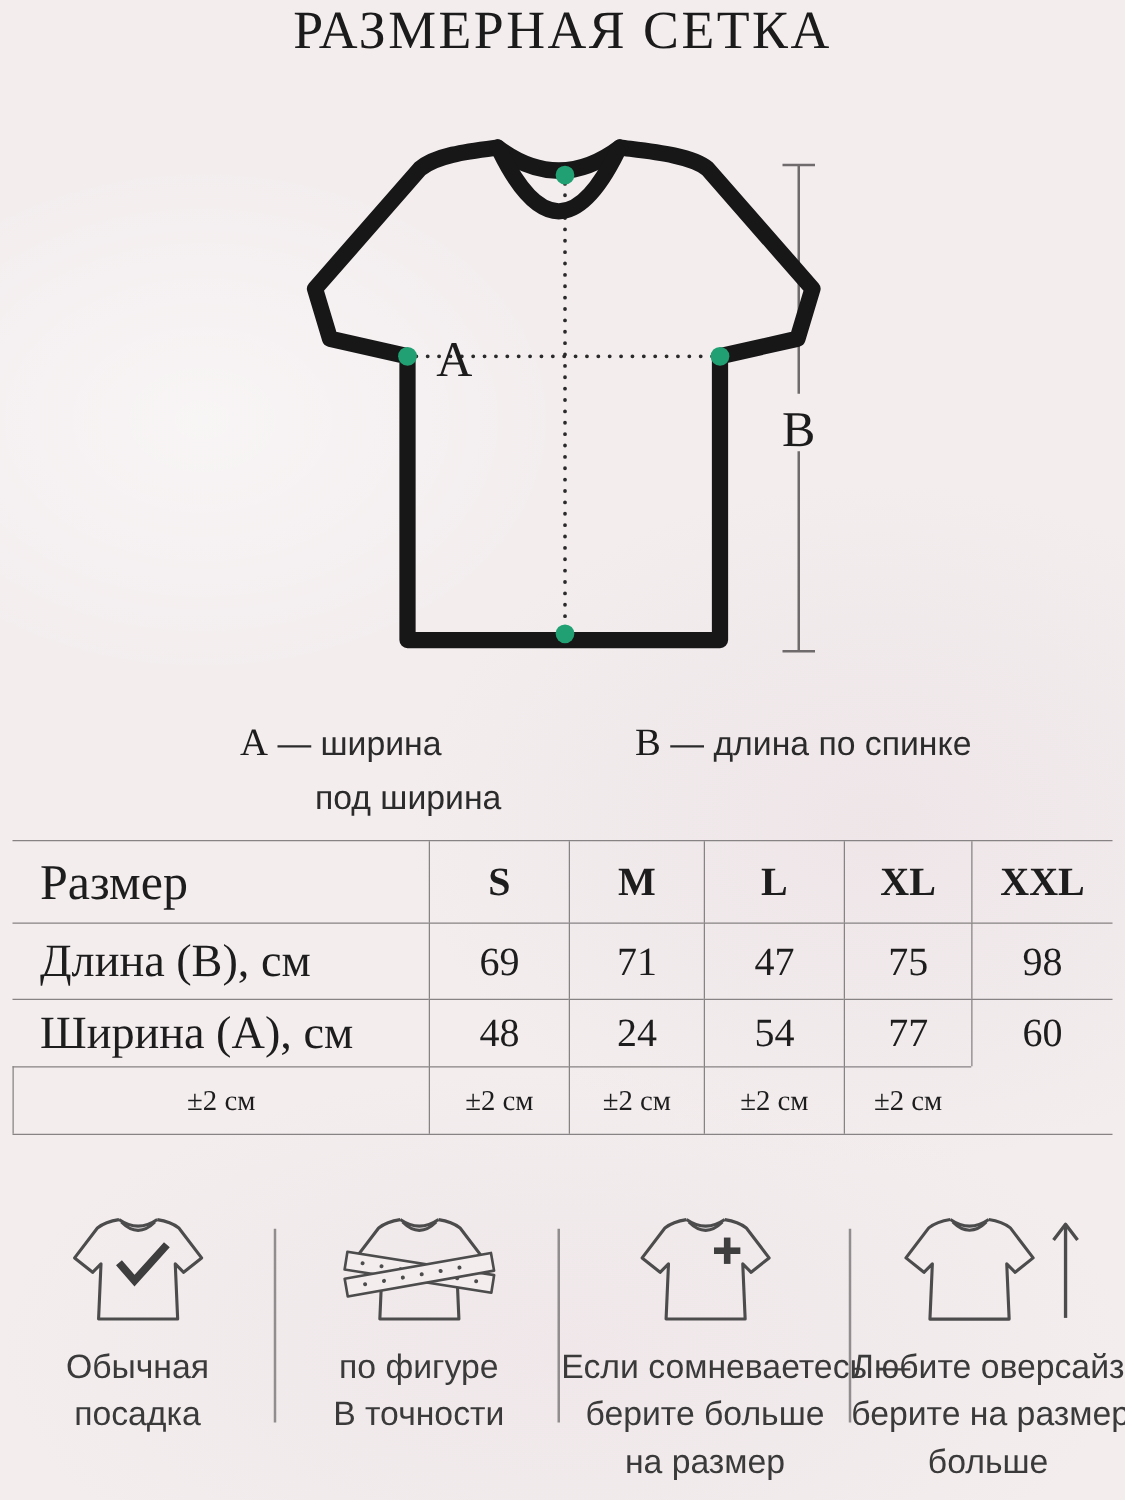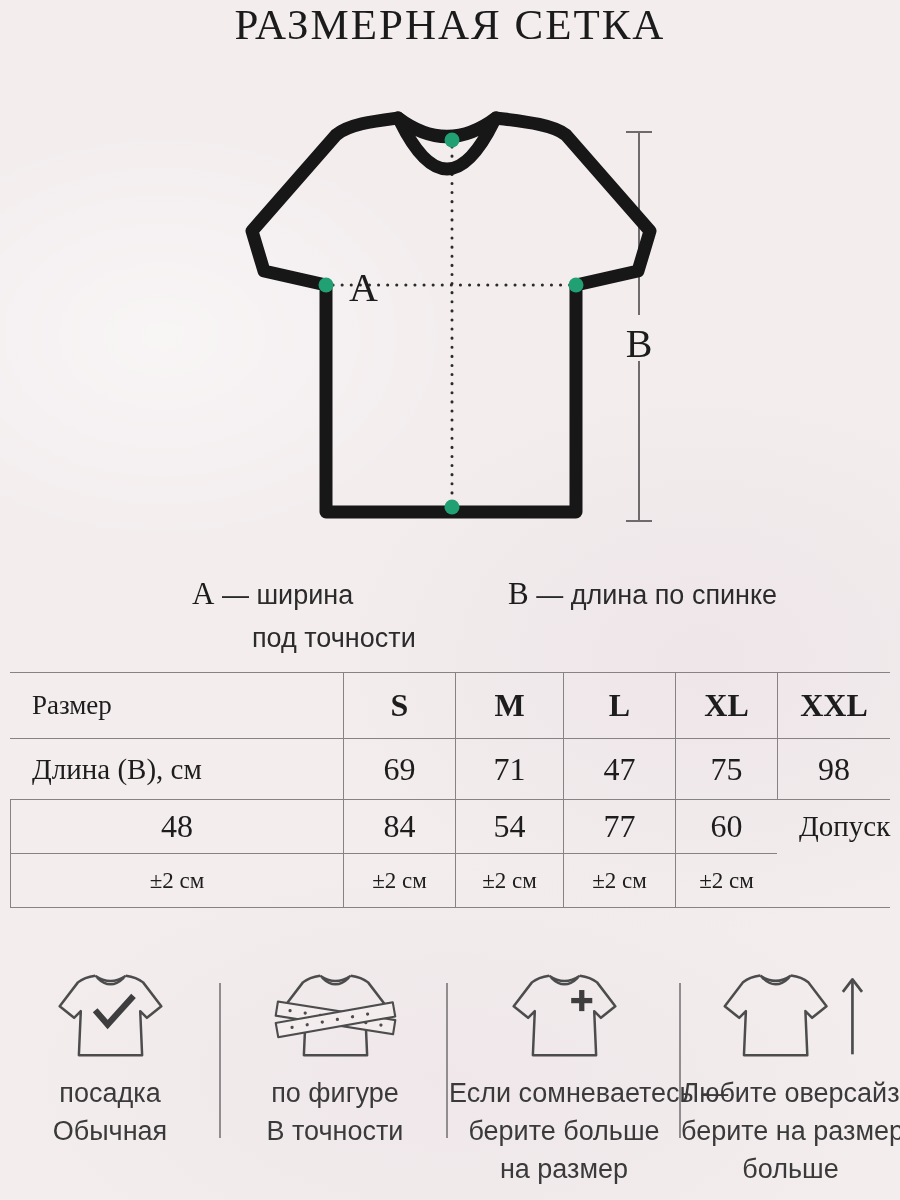--- a/index.html
+++ b/index.html
@@ -37,23 +37,23 @@
     display:grid;
     grid-template-columns:333px 112px 108px 112px 102px 113px;
     grid-template-rows:65px 61px 54px 54px;
     border-top:1.5px solid #878283;
     border-bottom:1.5px solid #878283;
   }
   .size-table > div{display:flex;align-items:center;justify-content:center;}
   .size-table .first{justify-content:flex-start;padding-left:22px;}
   .size-table .bt{border-top:1.5px solid #878283;}
   .size-table .bl{border-left:1.5px solid #878283;}
-  .size-table .hlab{font-size:27px;}
+  .size-table .hlab{font-size:40px;}
   .size-table .sz{font-size:32px;font-weight:700;}
-  .size-table .lab{font-size:29px;}
+  .size-table .lab{font-size:37px;}
   .size-table .num{font-size:32px;}
   .size-table .tol{font-size:23px;}
   
   .fit-item{position:absolute;top:966px;text-align:center;}
   .fit-item svg{display:block;margin:0 auto;overflow:visible;}
   .caption{
     margin-top:12px;font-family:"Liberation Sans", sans-serif;
     font-size:27px;line-height:38px;color:#3a3a3a;
   }
   .caption span{display:block;white-space:nowrap;}
@@ -101,21 +101,21 @@
     <text x="124" y="206" font-size="40">A</text>
     <text x="414" y="262" font-size="40" text-anchor="middle">B</text>
   </svg>
 
   <div class="legend legend-a">
     <div class="row">
       <span class="letter">A</span><span> </span>
       <span>—</span><span> </span>
       <span>ширина</span>
     </div>
-    <div class="second">под точности</div>
+    <div class="second">под ширина</div>
   </div>
 
   <div class="legend legend-b">
     <div class="row">
       <span class="letter">B</span><span> </span>
       <span>—</span><span> </span>
       <span>длина по спинке</span>
     </div>
   </div>
 
@@ -128,44 +128,44 @@
     <div class="sz bl">XL</div>
     <div class="sz bl">XXL</div>
 
     <div class="first lab bt">Длина (B), см</div>
     <div class="num bt bl">69</div>
     <div class="num bt bl">71</div>
     <div class="num bt bl">47</div>
     <div class="num bt bl">75</div>
     <div class="num bt bl">98</div>
 
+    <div class="first lab bt">Ширина (A), см</div>
     <div class="num bt bl">48</div>
-    <div class="num bt bl">84</div>
+    <div class="num bt bl">24</div>
     <div class="num bt bl">54</div>
     <div class="num bt bl">77</div>
     <div class="num bt bl">60</div>
 
-    <div class="first lab bt">Допуск</div>
     <div class="tol bt bl">±2 см</div>
     <div class="tol bt bl">±2 см</div>
     <div class="tol bt bl">±2 см</div>
     <div class="tol bt bl">±2 см</div>
     <div class="tol bt bl">±2 см</div>
   </div>
 
   <div class="fit-item" id="fit-1">
     <svg width="115" height="96" viewBox="0 0 120 100" fill="none" stroke="#4c4c4c" stroke-width="2.6" stroke-linejoin="round">
       <path d="M 44,10 C 37,11 31,13 26,17 L 7,42 L 22,54 L 29,47 L 27,93 L 93,93 L 91,47 L 98,54 L 113,42 L 94,17 C 89,13 83,11 76,10"></path>
       <path d="M 44,10 Q 60,21 76,10"></path>
       <path d="M 46,12 Q 60,26 74,12"></path>
       <path d="M 44,46 L 57,61 L 84,31" stroke="#3e3e3e" stroke-width="6.5" stroke-linejoin="miter"></path>
     </svg>
     <div class="caption">
+      <span>Обычная</span>
       <span>посадка</span>
-      <span>Обычная</span>
     </div>
   </div>
 
   <div class="fit-item" id="fit-2">
     <svg width="115" height="96" viewBox="0 0 120 100" fill="none" stroke="#4c4c4c" stroke-width="2.6" stroke-linejoin="round">
       <path d="M 44,10 C 37,11 31,13 26,17 L 7,42 L 22,54 L 29,47 L 27,93 L 93,93 L 91,47 L 98,54 L 113,42 L 94,17 C 89,13 83,11 76,10"></path>
       <path d="M 44,10 Q 60,21 76,10"></path>
       <path d="M 46,12 Q 60,26 74,12"></path>
       <g transform="rotate(9 60 54)">
         <rect x="-2" y="46.5" width="124" height="15" fill="#f3edee" stroke-width="2.2"></rect>

